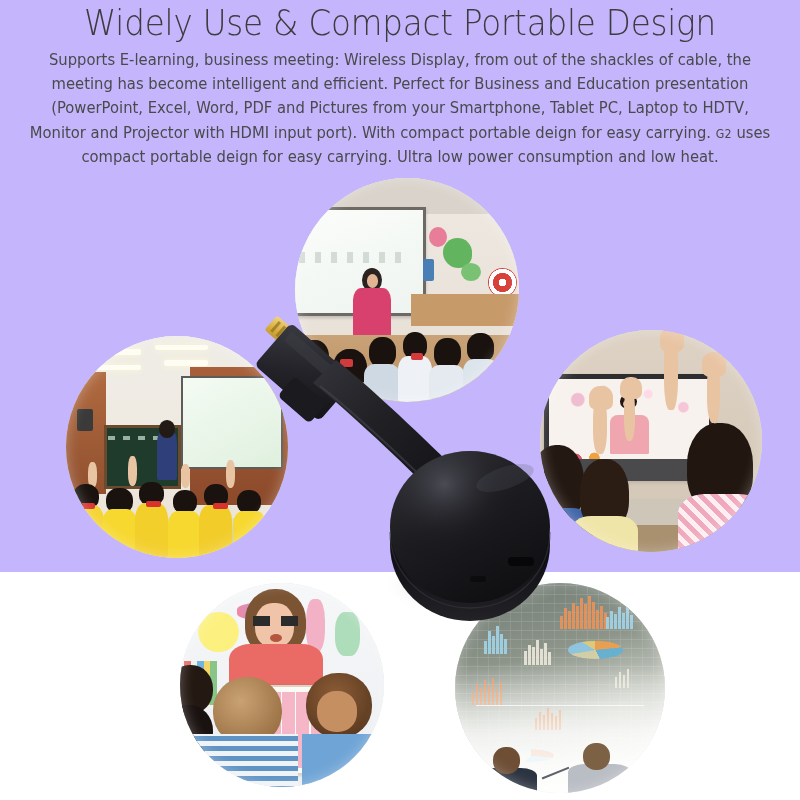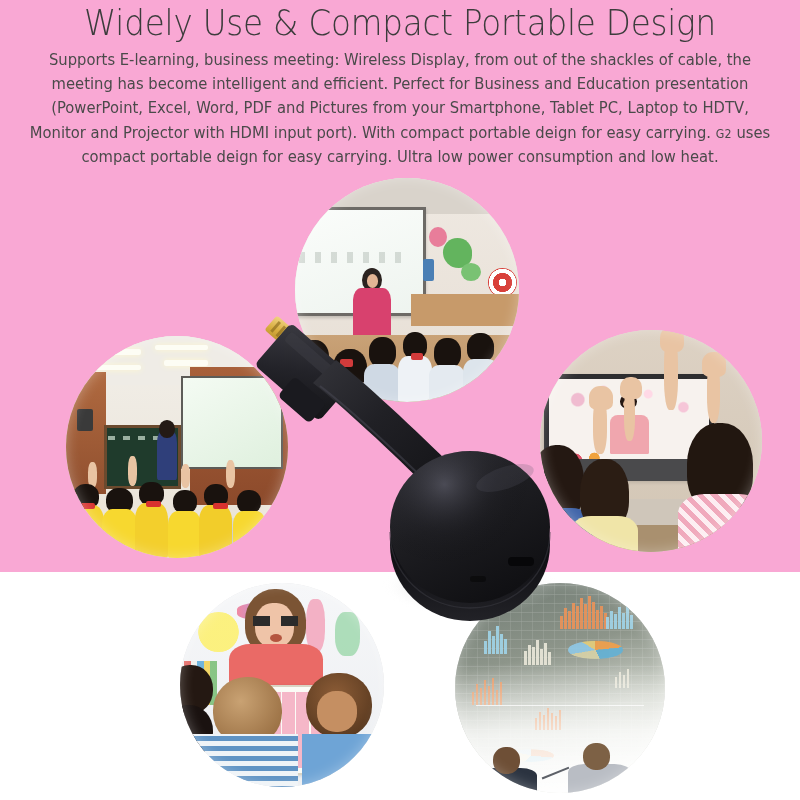--- a/index.html
+++ b/index.html
@@ -9,21 +9,21 @@
     overflow: hidden;
   }
   body {
     font-family: "Liberation Sans", sans-serif;
     -webkit-font-smoothing: antialiased;
   }
 
   .page {
     position: relative;
     width: 800px; height: 572px;
-    background: #f9a8d4;
+    background: #c4b5fd;
   }
 
   
   .headline {
     position: absolute;
     top: 2px; left: 0; width: 800px;
     text-align: center;
     font-size: 35px;
     line-height: 42px;
     font-weight: 300;

